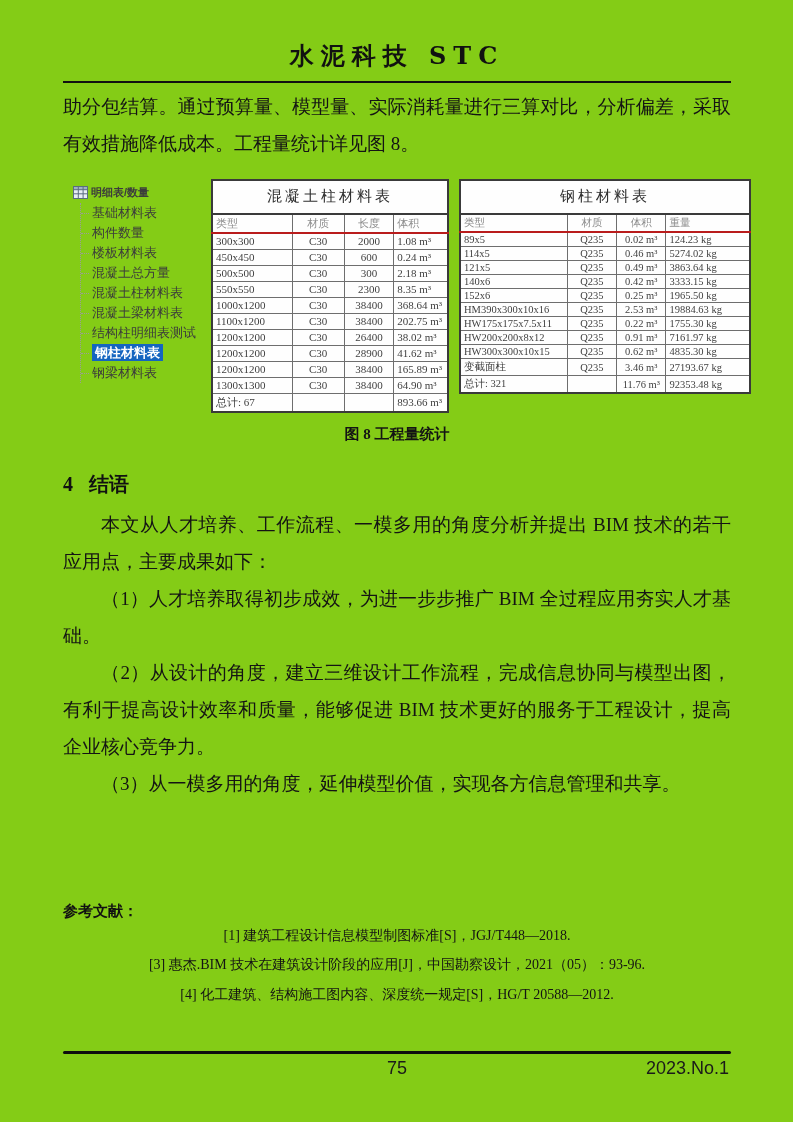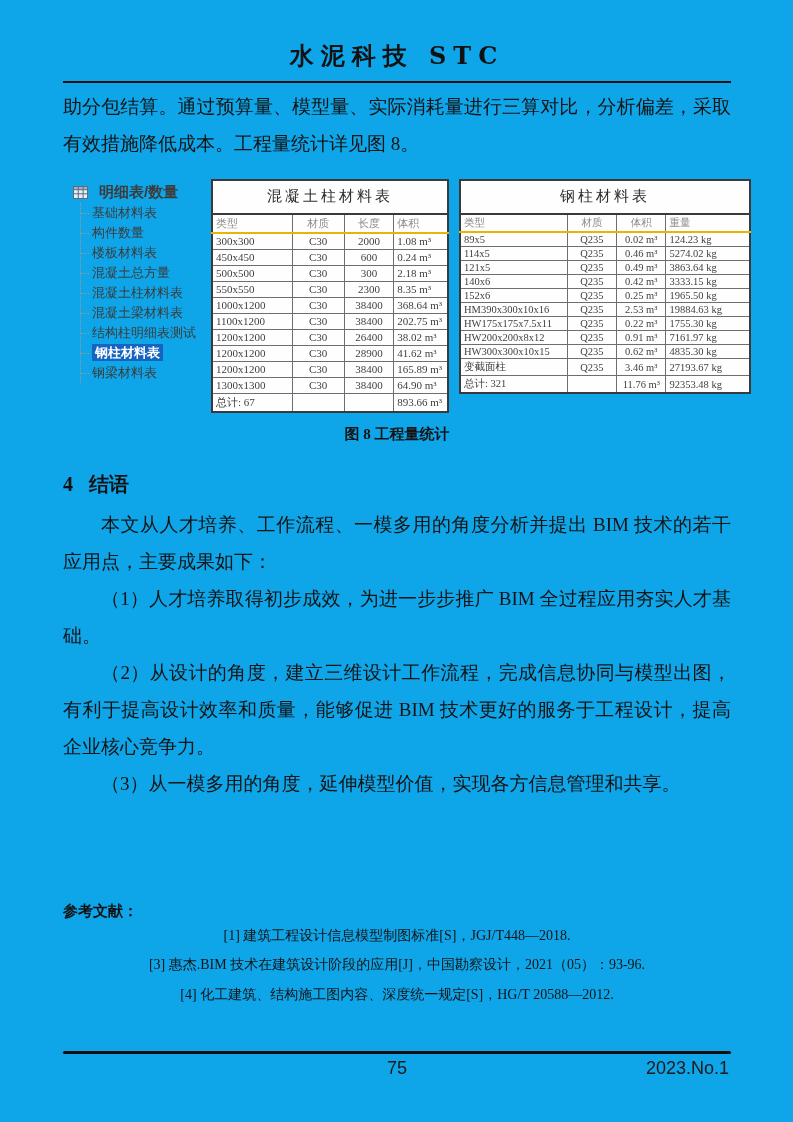--- a/index.html
+++ b/index.html
@@ -1,20 +1,20 @@
 <!DOCTYPE html>
 <html><head>
 <meta charset="utf-8">
 <style>
   * { margin:0; padding:0; box-sizing:border-box; }
   html,body { background:#888; }
   body { font-family:"Liberation Serif","DejaVu Serif",serif; }
   .page {
     position:relative; width:793px; height:1122px; margin:0 auto;
-    background:#0ea5e9; color:#1c1c1c; overflow:hidden;
+    background:#84cc16; color:#1c1c1c; overflow:hidden;
   }
   .content { position:absolute; left:63px; right:62px; top:0; }
 
   
   .journal-title {
     margin-top:40px; text-align:center;
     font-size:24px; font-weight:700; letter-spacing:7px; color:#111;
     font-family:"DejaVu Serif","Liberation Serif",serif;
   }
   .header-rule { margin-top:9px; height:2px; background:#111; }
@@ -23,21 +23,21 @@
   .body-text {
     font-size:19px; line-height:37px; text-align:justify; color:#141414;
   }
   .intro { margin-top:5px; }
   .indent { text-indent:2em; }
 
   
   .figure-area { margin-top:17px; margin-left:10px; display:flex; gap:10px; align-items:flex-start; }
 
   .tree-panel { width:128px; flex:none; font-family:"Liberation Sans","DejaVu Sans",sans-serif; color:#3c3c3c; padding-top:2px; }
-  .tree-root { display:flex; align-items:center; gap:11px; font-size:15px; font-weight:600; height:22px; }
+  .tree-root { display:flex; align-items:center; gap:3px; font-size:11px; font-weight:600; height:22px; }
   .grid-icon svg { display:block; }
   .tree-items { list-style:none; margin-left:7px; border-left:1px dotted #9a9a9a; }
   .tree-items li { height:20px; line-height:20px; font-size:13px; white-space:nowrap; }
   .tree-items li::before {
     content:""; display:inline-block; width:8px; height:1px;
     border-top:1px dotted #9a9a9a; vertical-align:middle; margin-right:3px;
   }
   .tree-items .selected { background:#1565c0; color:#fff; padding:1px 3px; font-weight:600; }
 
   table.mat-table {
@@ -45,21 +45,21 @@
     font-family:"Liberation Serif","DejaVu Serif",serif; color:#3f3f3f;
     table-layout:fixed; background:#fefefe;
   }
   table.concrete { width:238px; font-size:11px; }
   table.steel    { width:292px; font-size:10.5px; }
   .mat-table td { border:1px solid #6e6e6e; padding:1px 3px; overflow:hidden; white-space:nowrap; }
   .mat-table tr.title-row td {
     text-align:center; font-size:15px; letter-spacing:3px; color:#2e2e2e;
     border-bottom:2px solid #3a3a3a; padding:6px 0 7px;
   }
-  .mat-table tr.header-row td { color:#8c8c8c; border-bottom:2px solid #eab308; }
+  .mat-table tr.header-row td { color:#8c8c8c; border-bottom:2px solid #b91c1c; }
   table.concrete tr:not(.title-row) td { height:16px; }
   table.steel    tr:not(.title-row) td { height:14px; }
 
   .concrete col.c1{width:34%} .concrete col.c2{width:22%} .concrete col.c3{width:21%} .concrete col.c4{width:23%}
   .steel col.c1{width:37%}    .steel col.c2{width:17%}    .steel col.c3{width:17%}    .steel col.c4{width:29%}
   .concrete td:nth-child(2), .concrete td:nth-child(3),
   .steel td:nth-child(2), .steel td:nth-child(3) { text-align:center; }
 
   .fig-caption { margin-top:12px; text-align:center; font-size:15px; font-weight:700; color:#141414; }
 

